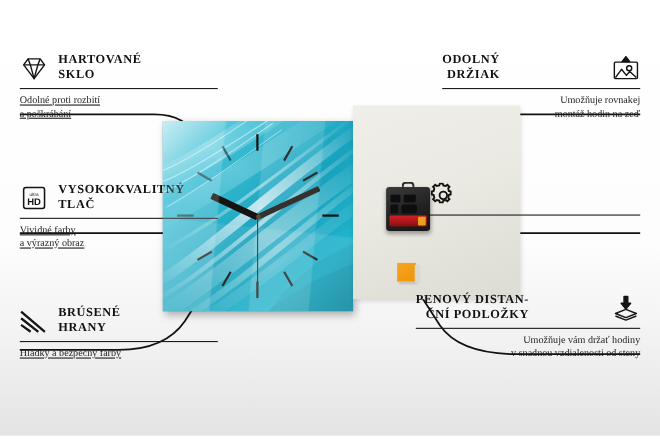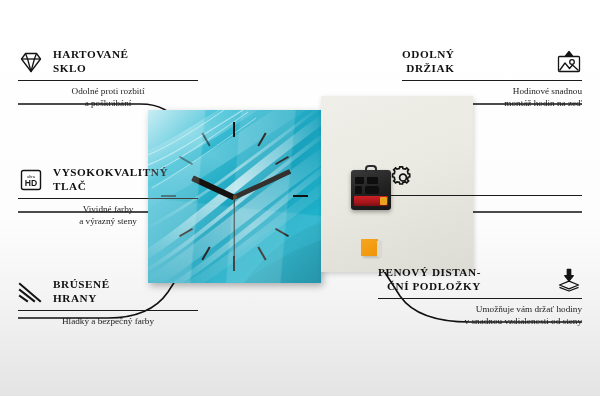--- a/index.html
+++ b/index.html
@@ -40,21 +40,21 @@
     height:1px; background:#1b1b1b; margin-top:5px; width:100%;
   }
   .feat .sub {
     margin-top:5px;
     font-family:"Liberation Serif", serif;
     font-size:9.2px;
     line-height:11.6px;
     color:#1d1d1d;
     white-space:pre-line;
   }
-  .feat.left  .sub { text-align:center; }
+  .feat.left  .sub { text-align:left;text-decoration:underline; }
   .feat.right .sub { text-align:right; }
 
   .ico { width:26px; height:24px; flex:0 0 26px; display:block; }
   .ico svg { display:block; width:26px; height:24px; }
 
   
   #f-glass   { left:18px;  top:48px; }
   #f-print   { left:18px;  top:166px; }
   #f-edges   { left:18px;  top:278px; }
   #f-holder  { left:402px; top:48px; }
@@ -264,21 +264,21 @@
           <rect x="3.5" y="2.5" width="19" height="19" rx="2" fill="none" stroke="#141414" stroke-width="1.4"></rect>
           <text x="13" y="10.2" font-family="Liberation Sans, sans-serif" font-size="4.2" text-anchor="middle" fill="#141414">ultra</text>
           <text x="13" y="18.4" font-family="Liberation Sans, sans-serif" font-size="8.6" font-weight="bold" text-anchor="middle" fill="#141414">HD</text>
         </svg>
       </span>
       <span class="ttl">VYSOKOKVALITNÝ
 TLAČ</span>
     </div>
     <div class="rule"></div>
     <div class="sub">Vividné farby
-a výrazný steny</div>
+a výrazný obraz</div>
   </div>
 
   <div class="feat left" id="f-edges">
     <div class="headrow">
       <span class="ico">
         <svg viewBox="0 0 26 24">
             <g stroke="#141414" stroke-width="2.1" stroke-linecap="square">
           <line x1="2" y1="4" x2="22" y2="21"></line>
           <line x1="2" y1="10" x2="16" y2="21"></line>
           <line x1="2" y1="16" x2="9" y2="21"></line>
@@ -301,21 +301,21 @@
             <g fill="none" stroke="#141414" stroke-width="1.3" stroke-linejoin="round">
           <path d="M13,1.5 L9.5,6 H16.5 Z" fill="#141414"></path>
           <rect x="2.5" y="6.5" width="21" height="15" rx="1"></rect>
           <circle cx="16" cy="12" r="2.3"></circle>
           <path d="M3.5,20.5 L9,13 L13.5,18.5 L16.5,15 L22.5,20.5"></path>
         </g>
           </svg>
       </span>
     </div>
     <div class="rule"></div>
-    <div class="sub">Hodinové snadnou
+    <div class="sub">Umožňuje rovnakej
 montáž hodin na zeď</div>
   </div>
 
   <div class="feat right" id="f-silent" style="width:192px;">
     <div class="headrow">
       <span class="ico">
         <svg viewBox="0 0 26 24">
             <g fill="none" stroke="#141414" stroke-width="1.7">
           <path d="M13,3.2 l2.4,.5 1.3,-1.1 1.9,1.9 -1.1,1.3 .5,2.4 1.7,.5 v2.7 l-1.7,.5 -.5,2.4 1.1,1.3 -1.9,1.9 -1.3,-1.1 -2.4,.5 -.5,1.7 h-2.7 l-.5,-1.7 -2.4,-.5 -1.3,1.1 -1.9,-1.9 1.1,-1.3 -.5,-2.4 -1.7,-.5 v-2.7 l1.7,-.5 .5,-2.4 -1.1,-1.3 1.9,-1.9 1.3,1.1 2.4,-.5 .5,-1.7 h2.7 z" transform="translate(0,-0.6)"></path>
           <circle cx="13" cy="11.6" r="3.4"></circle>

